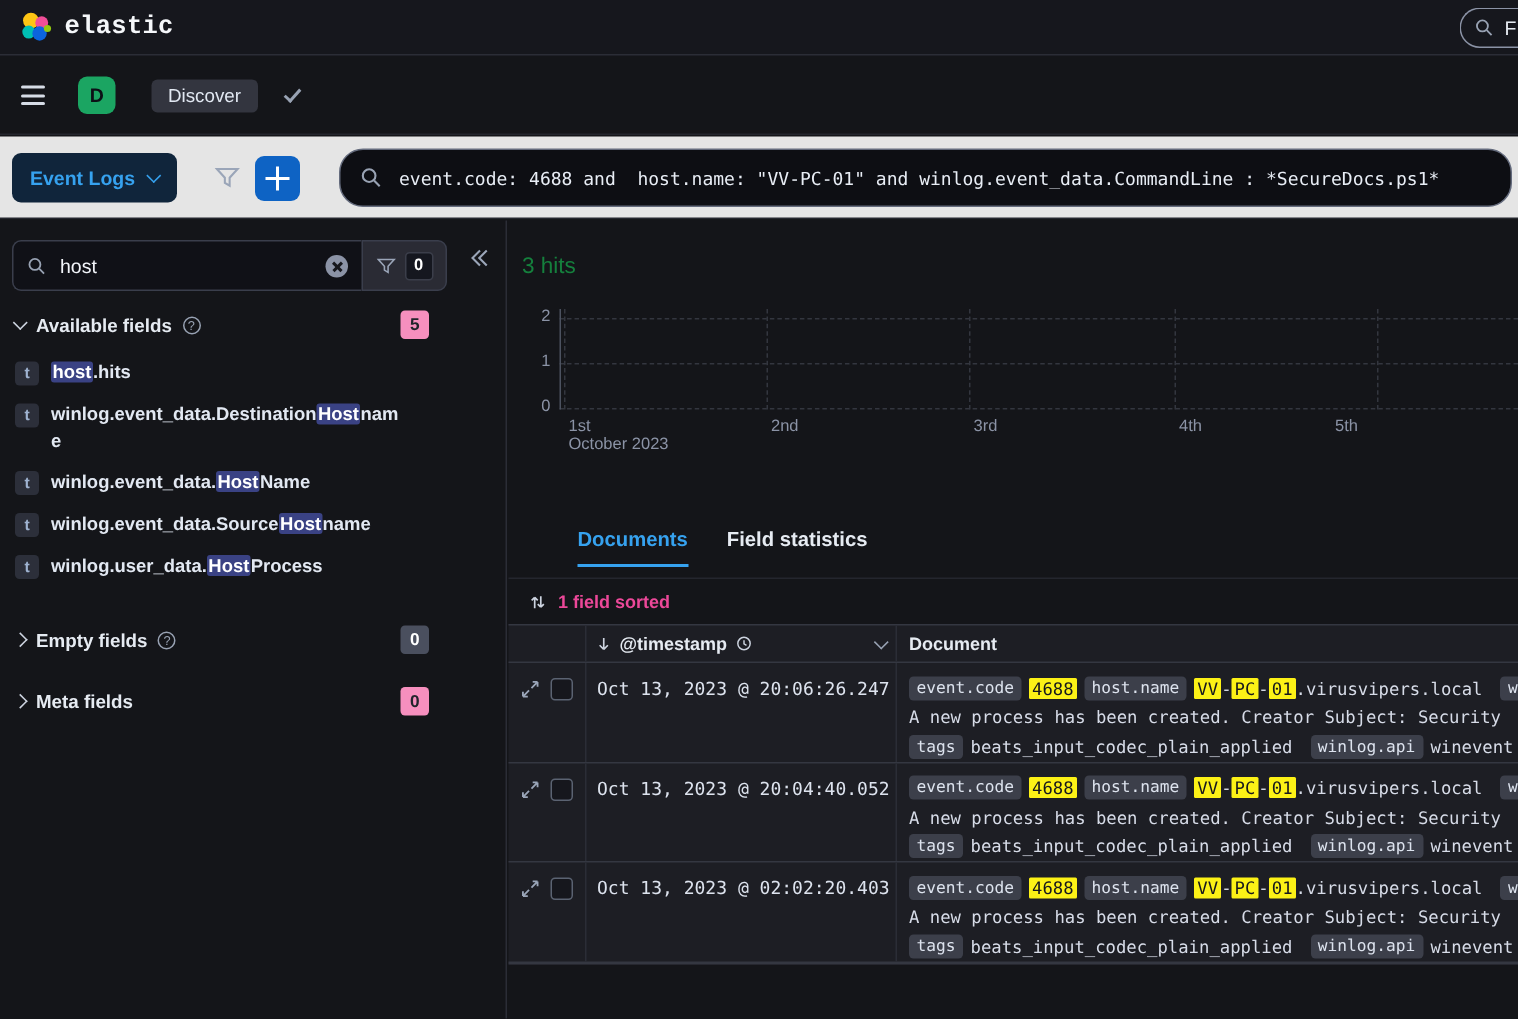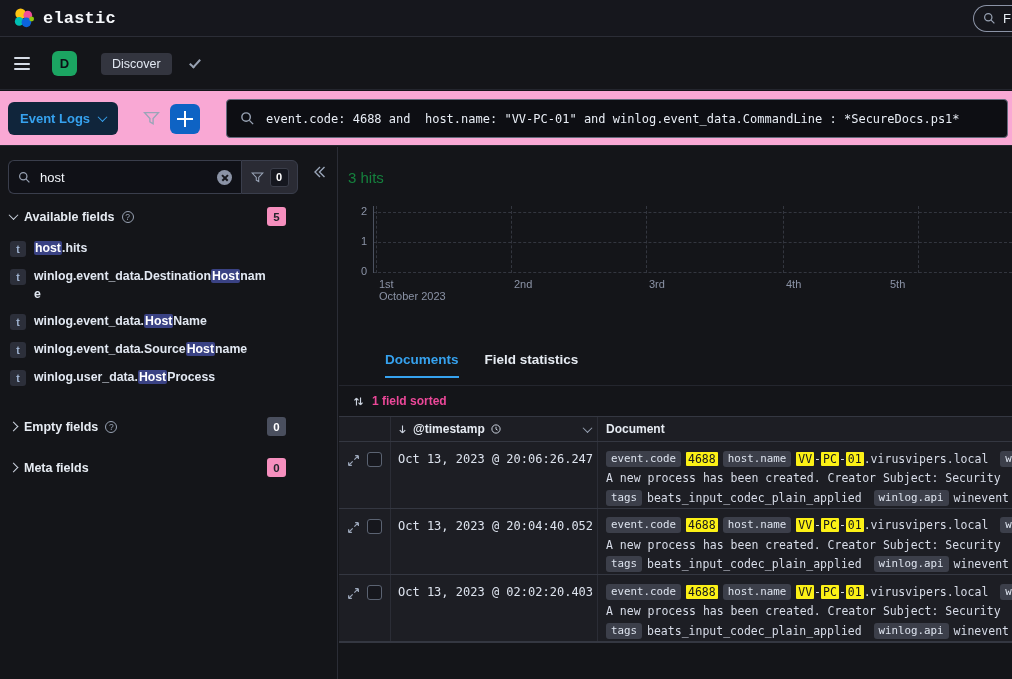--- a/index.html
+++ b/index.html
@@ -45,41 +45,41 @@
     border-radius:4px; padding:4px 11px; cursor:pointer; margin-left:8px;
   }
   .check-icon {
     width:6px; height:11px; border-right:2px solid #98a2b3; border-bottom:2px solid #98a2b3;
     transform:rotate(42deg); margin-left:4px; margin-top:-3px;
   }
 
   
   .query-bar {
     position:absolute; top:91px; left:0; right:0; height:55px;
-    border-bottom:1px solid #24262e; background:#f9a8d4;
+    border-bottom:1px solid #24262e; background:#e5e5e5;
   }
   .dataview-btn {
     position:absolute; left:8px; top:11px; height:33px;
     background:#10253b; color:#36a2ef; font-size:13px; font-weight:600;
     border-radius:6px; padding:0 12px;
     display:flex; align-items:center; gap:9px; cursor:pointer;
   }
   .chev { display:inline-block; width:7px; height:7px; border-right:1.6px solid currentColor; border-bottom:1.6px solid currentColor; }
   .chev.down { transform:rotate(45deg) translate(-1px,-1px); }
   .chev.right { transform:rotate(-45deg); }
   .filter-btn { position:absolute; left:143px; top:19px; cursor:pointer; }
   .add-btn {
     position:absolute; left:170px; top:13px; width:30px; height:30px;
     background:#0e63c4; border-radius:6px; cursor:pointer;
   }
   .add-btn::before { content:""; position:absolute; left:7px; top:14px; width:16px; height:2px; background:#fff; }
   .add-btn::after  { content:""; position:absolute; left:14px; top:7px; width:2px; height:16px; background:#fff; }
   .query-input {
     position:absolute; left:226px; right:4px; top:8px; height:39px;
-    background:#0d0e13; border:1px solid #646b7d; border-radius:4px;
+    background:#0d0e13; border:1px solid #646b7d; border-radius:16px;
     display:flex; align-items:center; gap:11px; padding:0 13px; cursor:text;
   }
   .query-text { font-family:"DejaVu Sans Mono", monospace; font-size:12px; color:#e8edf5; white-space:pre; overflow:hidden; }
 
   
   .sidebar { position:absolute; top:147px; left:0; width:338px; bottom:0; border-right:1px solid #2b2d36; }
   .sidebar-search-row { position:absolute; left:8px; top:13px; width:290px; height:34px; display:flex; }
   .search-input {
     flex:1; background:#101117; border:1px solid #3a3e4c; border-right:none;
     border-radius:6px 0 0 6px; display:flex; align-items:center; gap:9px; padding:0 9px; cursor:text;

